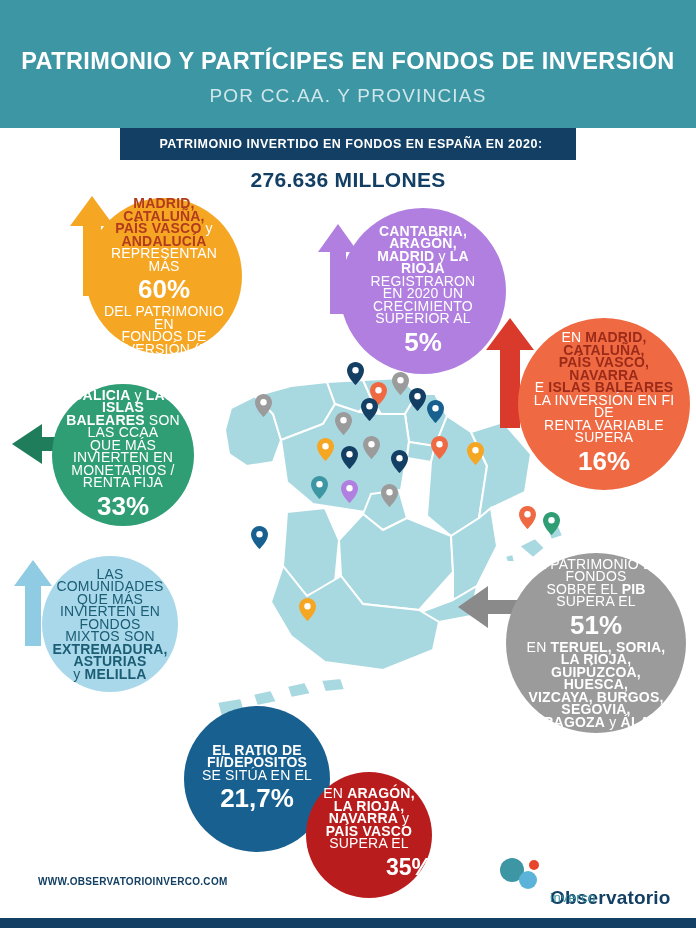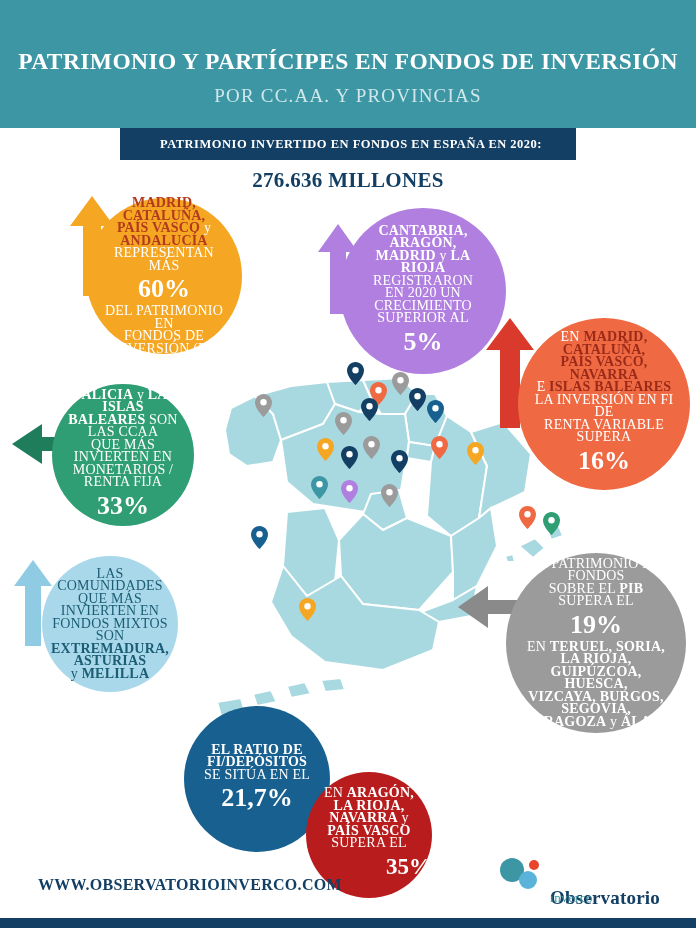--- a/index.html
+++ b/index.html
@@ -6,21 +6,20 @@
   html, body {
     width: 696px; height: 928px;
     font-family: "Liberation Sans", sans-serif;
     background: #ffffff;
     overflow: hidden;
   }
   #root {
     position: relative;
     width: 696px; height: 712px;
     background: #ffffff;
-    font-family: Liberation Serif, serif;
   }
 
   
   .header {
     position: absolute; left: 0; top: 0;
     width: 696px; height: 128px;
     background: #3d96a3;
   }
   .header-title {
     position: absolute; left: 0; top: 48px; width: 696px;
@@ -99,21 +98,21 @@
   .bubble .big.sm { font-size: 23px; }
 
   
   .arrow { position: absolute; }
   .arrow svg { display: block; }
 
   
   .footer-url {
     position: absolute; left: 38px; top: 876px;
     color: #123f63;
-    font-size: 16px;
+    font-size: 10px;
     font-weight: bold;
     letter-spacing: 0.3px;
   }
   .brand {
     position: absolute; left: 498px; top: 848px;
     width: 180px; height: 56px;
   }
   .brand-name {
     position: absolute; left: 0; top: 39px;
     color: #123f63;
@@ -412,21 +411,21 @@
     <svg width="80" height="42" viewBox="0 0 80 42">
         <path d="M0 21 L30 0 L30 14 L80 14 L80 28 L30 28 L30 42 Z" fill="#8a8a8a"></path>
       </svg>
   </div>
 
   <div class="bubble" id="b-gray" style="left:506px; top:553px; width:180px; height:180px; background:#9b9b9b;">
     <div class="txt">
       <span>EL PATRIMONIO EN FONDOS</span><br>
       <span>SOBRE EL </span><b>PIB</b><span> SUPERA EL</span>
     </div>
-    <div class="big">19%</div>
+    <div class="big">51%</div>
     <div class="txt">
       <span>EN </span><b>TERUEL, SORIA, LA RIOJA,</b><br>
       <b>GUIPÚZCOA, HUESCA,</b><br>
       <b>VIZCAYA, BURGOS, SEGOVIA,</b><br>
       <b>ZARAGOZA</b><span> y </span><b>ÁLAVA</b>
     </div>
   </div>
 
   <div class="bubble" id="b-darkblue" style="left:184px; top:706px; width:146px; height:146px; background:#17608f;">
     <div class="txt">

